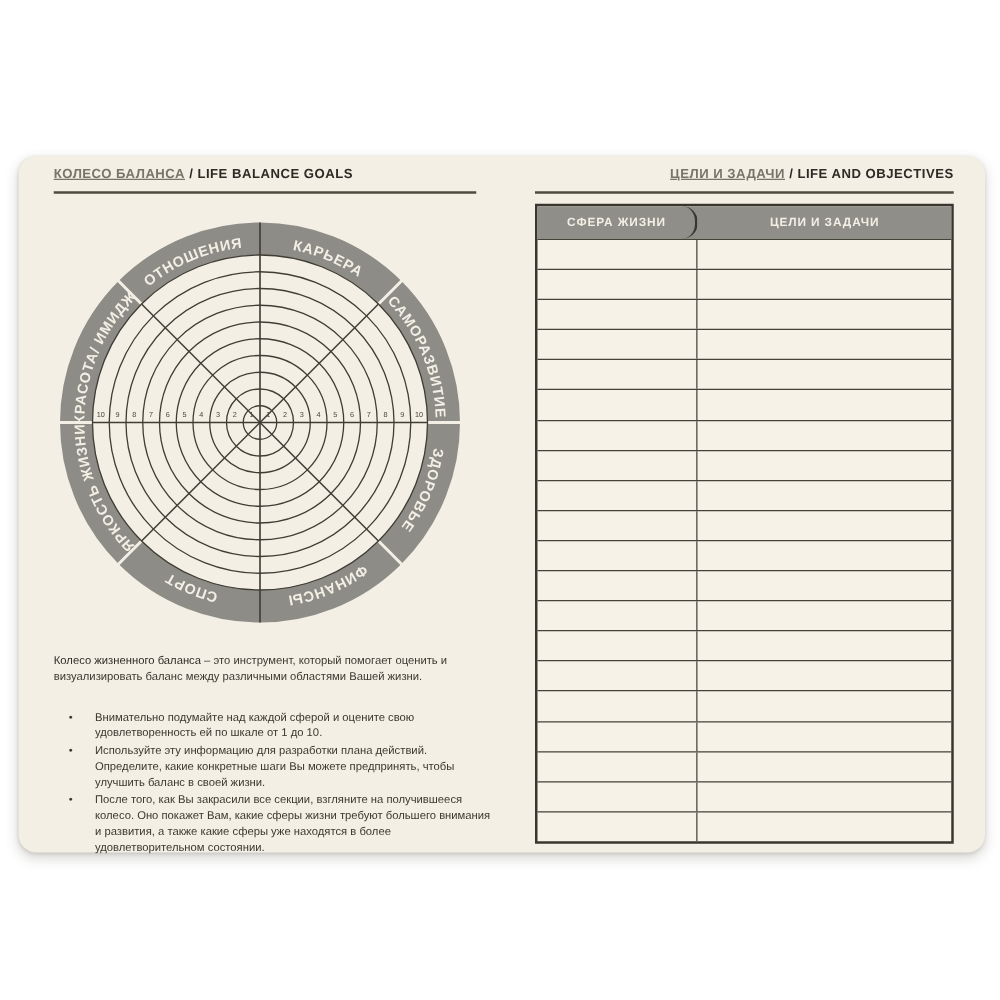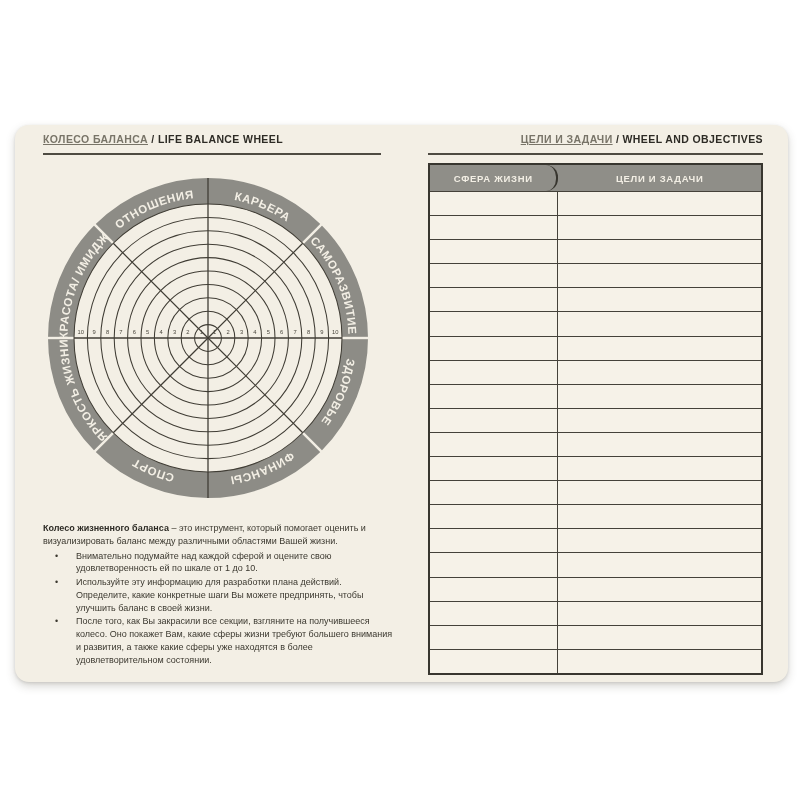--- a/index.html
+++ b/index.html
@@ -21,22 +21,22 @@
   }
   .header-left{left:28px;width:338px;text-align:left;}
   .header-right{left:413px;width:335px;text-align:right;}
   .hdr-ru{color:#787468;text-decoration:underline;}
   .hdr-dark{color:#2d2b25;}
   #wheel-svg{position:absolute;left:23px;top:43px;}
   .desc{
     position:absolute;left:28px;top:397px;width:354px;
     font-size:9px;line-height:1.42;color:#3b382f;
   }
-  .desc-lead{font-weight:bold;color:#2d2b25;}
-  .desc ul{list-style:none;margin:2px 0 0 0;padding:0;}
+  .desc-lead{font-weight:normal;color:#2d2b25;}
+  .desc ul{list-style:none;margin:20px 0 0 0;padding:0;}
   .desc li{position:relative;padding-left:33px;margin-top:1px;}
   .desc li::before{content:"\2022";position:absolute;left:12px;top:0;}
   .goals-table{
     position:absolute;left:413px;top:38px;width:335px;height:512px;
     border:2px solid #38362f;box-sizing:border-box;
     display:flex;flex-direction:column;background:#f6f2e8;
   }
   .thead{display:flex;background:#8f8e88;height:26px;flex:0 0 26px;}
   .th{
     color:#f3efe5;font-weight:bold;font-size:9.5px;letter-spacing:.7px;
@@ -49,25 +49,25 @@
   .td{box-sizing:border-box;}
   .td-sphere{width:38.8%;border-right:1.5px solid #45423a;}
   .td-goals{width:61.2%;}
 </style>
 </head>
 <body>
 
 <div class="card">
 
   <div class="page-header header-left">
-    <span class="hdr-ru">КОЛЕСО БАЛАНСА</span><span class="hdr-dark"> / </span><span class="hdr-dark">LIFE BALANCE WHEEL</span>
+    <span class="hdr-ru">КОЛЕСО БАЛАНСА</span><span class="hdr-dark"> / </span><span class="hdr-dark">LIFE BALANCE GOALS</span>
   </div>
 
   <div class="page-header header-right">
-    <span class="hdr-ru">ЦЕЛИ И ЗАДАЧИ</span><span class="hdr-dark"> / </span><span class="hdr-dark">WHEEL AND OBJECTIVES</span>
+    <span class="hdr-ru">ЦЕЛИ И ЗАДАЧИ</span><span class="hdr-dark"> / </span><span class="hdr-dark">LIFE AND OBJECTIVES</span>
   </div>
 
   <svg id="wheel-svg" width="340" height="340" viewBox="0 0 340 340">
       <circle cx="170" cy="170" r="147" fill="none" stroke="#8d8c86" stroke-width="26"></circle>
       <line x1="262.63098833543773" y1="77.36901166456227" x2="284.5512985522207" y2="55.4487014477793" stroke="#f3efe5" stroke-width="2.4"></line>
       <line x1="301" y1="170" x2="332" y2="170" stroke="#f3efe5" stroke-width="2.4"></line>
       <line x1="262.63098833543773" y1="262.63098833543773" x2="284.5512985522207" y2="284.5512985522207" stroke="#f3efe5" stroke-width="2.4"></line>
       <line x1="77.36901166456228" y1="262.63098833543773" x2="55.448701447779314" y2="284.5512985522207" stroke="#f3efe5" stroke-width="2.4"></line>
       <line x1="39" y1="170.00000000000003" x2="8" y2="170.00000000000003" stroke="#f3efe5" stroke-width="2.4"></line>
       <line x1="77.36901166456225" y1="77.3690116645623" x2="55.44870144777927" y2="55.44870144777933" stroke="#f3efe5" stroke-width="2.4"></line>

